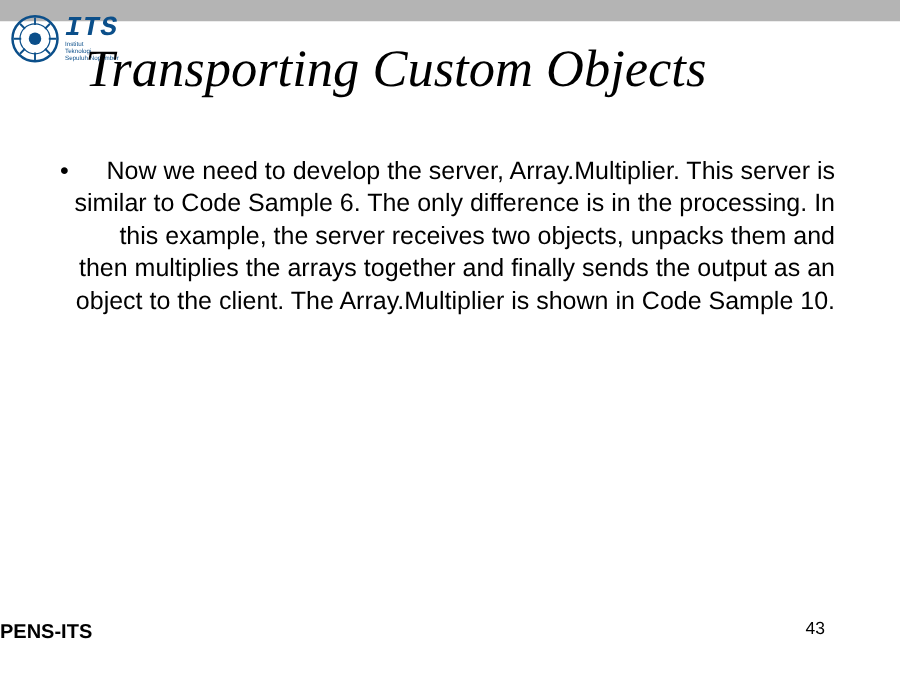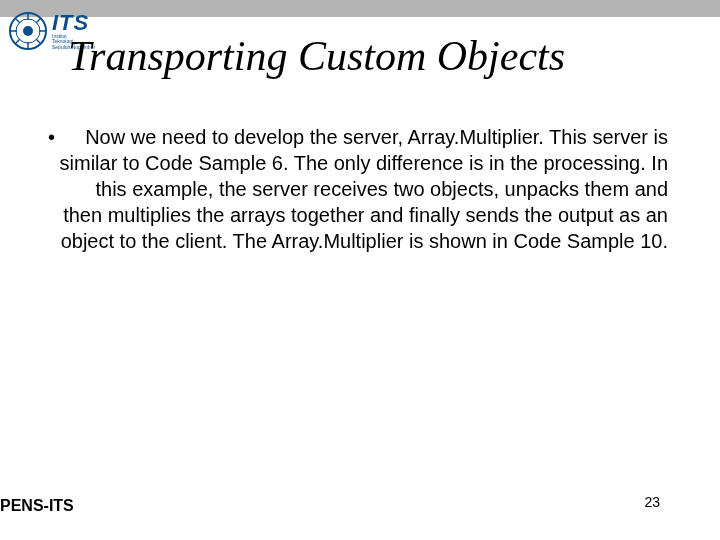--- a/index.html
+++ b/index.html
@@ -2,21 +2,21 @@
 <html><head>
 <meta charset="utf-8">
 <style>
   * { margin: 0; padding: 0; box-sizing: border-box; }
   html, body { width: 720px; height: 540px; font-family: Arial, Helvetica, sans-serif; background: #fff; overflow: hidden; }
   .slide { position: relative; width: 720px; height: 540px; }
   .topbar { position: absolute; left: 0; top: 0; width: 720px; height: 17px; background: #b4b4b4; }
   .logo-area { position: absolute; left: 8px; top: 8px; width: 140px; height: 46px; display: flex; align-items: center; }
   .emblem { width: 40px; height: 40px; }
   .its-block { display: flex; flex-direction: column; margin-left: 4px; }
-  .its { font-family: Liberation Sans, sans-serif; font-weight: 700; font-style: italic; font-size: 22px; color: #0b4f8a; line-height: 1; letter-spacing: 1px; }
+  .its { font-family: Liberation Mono, monospace; font-weight: 700; font-style: italic; font-size: 22px; color: #0b4f8a; line-height: 1; letter-spacing: 1px; }
   .its-sub { font-family: Arial, sans-serif; font-size: 5px; color: #0b4f8a; line-height: 1.1; }
   .title { position: absolute; left: 68px; top: 32px; font-family: Garamond, Georgia, 'Times New Roman', serif; font-size: 42px; color: #000; font-style: italic; }
   .body { position: absolute; left: 48px; top: 124px; width: 620px; }
   .bullet-row { display: flex; align-items: flex-start; }
   .bullet { width: 22px; font-size: 20px; line-height: 26px; color: #000; }
   .bullet-text { font-family: Arial, Helvetica, sans-serif; font-size: 20px; line-height: 26px; color: #000; text-align: right; }
   .footer-center { position: absolute; left: 0; width: 720px; bottom: 25px; text-align: left; font-family: Arial, sans-serif; font-weight: 700; font-size: 16px; color: #000; }
   .footer-num { position: absolute; right: 60px; bottom: 30px; font-family: Arial, sans-serif; font-size: 14px; color: #000; }
 </style>
 </head>
@@ -52,14 +52,14 @@
   <div class="title">Transporting Custom Objects</div>
 
   <div class="body">
     <div class="bullet-row">
       <div class="bullet">•</div>
       <div class="bullet-text">Now we need to develop the server, Array.Multiplier. This server is similar to Code Sample 6. The only difference is in the processing. In this example, the server receives two objects, unpacks them and then multiplies the arrays together and finally sends the output as an object to the client. The Array.Multiplier is shown in Code Sample 10.</div>
     </div>
   </div>
 
   <div class="footer-center">PENS-ITS</div>
-  <div class="footer-num">23</div>
+  <div class="footer-num">43</div>
 </div>
 
 </body></html>

